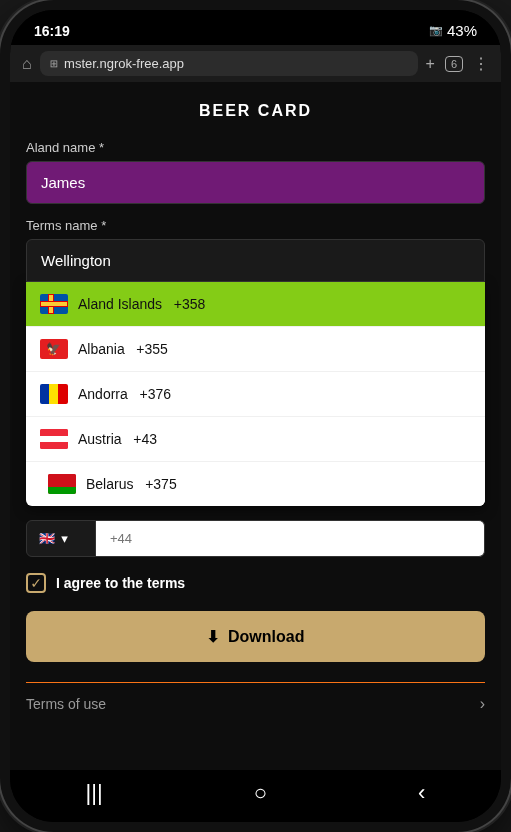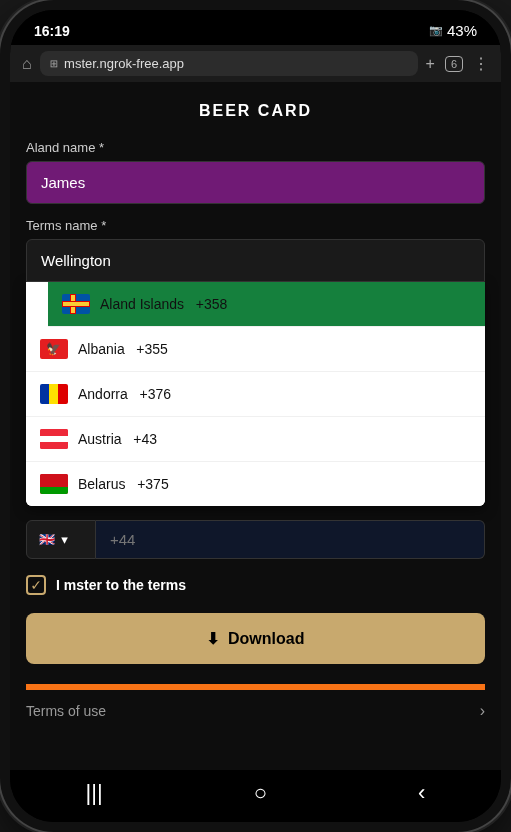--- a/index.html
+++ b/index.html
@@ -202,25 +202,25 @@
       align-items: center;
       padding: 12px 14px;
       border-bottom: 1px solid #f0f0f0;
       gap: 10px;
       background: #fff;
       cursor: pointer;
     }
 
     .dropdown-item:last-child {
       border-bottom: none;
+      margin-left: 8px;
     }
 
     .dropdown-item-selected {
-      background: #15803d;
-      margin-left: 22px;
+      background: #84cc16;
     }
 
     .flag-icon {
       width: 28px;
       height: 20px;
       border-radius: 2px;
       flex-shrink: 0;
       display: flex;
       overflow: hidden;
     }
@@ -259,27 +259,27 @@
       display: flex;
       align-items: center;
       gap: 6px;
       color: #fff;
       font-size: 13px;
       min-width: 70px;
     }
 
     .phone-number-input {
       flex: 1;
-      background: #0f172a;
+      background: #ffffff;
       border: 1px solid #333;
       border-left: none;
       border-radius: 0 6px 6px 0;
       padding: 10px 14px;
       color: #888;
-      font-size: 15px;
+      font-size: 13px;
     }
 
     
     .checkbox-row {
       display: flex;
       align-items: center;
       gap: 10px;
       margin-bottom: 18px;
     }
 
@@ -323,21 +323,21 @@
       cursor: pointer;
       margin-bottom: 20px;
     }
 
     
     .terms-row {
       display: flex;
       justify-content: space-between;
       align-items: center;
       padding: 12px 0;
-      border-top: 6px solid #f97316;
+      border-top: 1px solid #f97316;
     }
 
     .terms-text {
       color: #999;
       font-size: 14px;
     }
 
     .terms-chevron {
       color: #999;
       font-size: 16px;
@@ -478,21 +478,21 @@
           <span>▾</span>
         </div>
         <input class="phone-number-input" type="tel" placeholder="+44" style="">
       </div>
 
       
       <div class="checkbox-row">
         <div class="checkbox-box">
           <span class="checkbox-check">✓</span>
         </div>
-        <span class="checkbox-label">I mster to the terms</span>
+        <span class="checkbox-label">I agree to the terms</span>
       </div>
 
       
       <button class="download-button">
         <span>⬇</span>
         <span>Download</span>
       </button>
 
       
       <div class="terms-row">

